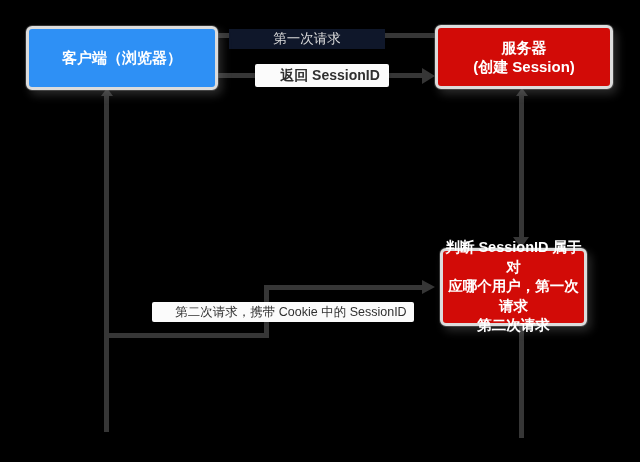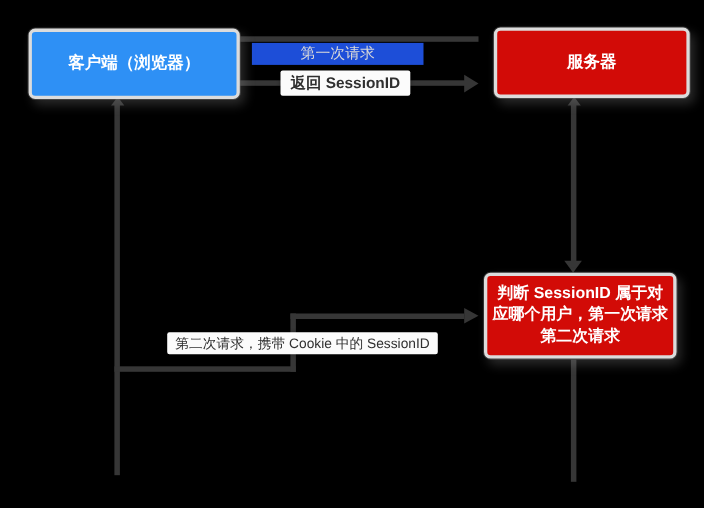--- a/index.html
+++ b/index.html
@@ -7,30 +7,30 @@
     position:relative;width:640px;height:462px;background:#000;overflow:hidden;
     font-family:"Liberation Sans","DejaVu Sans",sans-serif;
   }
   .node{
     position:absolute;display:flex;flex-direction:column;align-items:center;justify-content:center;
     border:3px solid #dcdcdc;border-radius:6px;color:#fff;font-weight:bold;text-align:center;
     box-shadow:4px 5px 10px rgba(140,140,140,0.30), 0 0 0 1px rgba(90,90,90,0.5);
     box-sizing:border-box;line-height:1.3;
   }
   .node-client{left:26px;top:26px;width:192px;height:64px;background:#2E90F5;font-size:15px;}
-  .node-server{left:449px;top:25px;width:178px;height:64px;background:#D20B07;font-size:15px;}
-  .node-judge{left:440px;top:248px;width:175px;height:78px;background:#D20B07;font-size:14.5px;line-height:1.35;}
+  .node-server{left:435px;top:25px;width:178px;height:64px;background:#D20B07;font-size:15px;}
+  .node-judge{left:440px;top:248px;width:147px;height:78px;background:#D20B07;font-size:14.5px;line-height:1.35;}
   .edge{position:absolute;background:#363636;}
   .edge-label-dark{
-    position:absolute;left:229px;top:29px;width:156px;height:20px;background:#1d4ed8;
-    color:#d9d9d9;font-size:13.5px;display:flex;align-items:center;justify-content:center;margin-top:10px;
+    position:absolute;left:229px;top:29px;width:156px;height:20px;background:#0f172a;
+    color:#d9d9d9;font-size:13.5px;display:flex;align-items:center;justify-content:center;
   }
   .edge-label-light{
     position:absolute;background:#fbfbfb;color:#303030;font-weight:bold;border-radius:2px;
-    display:flex;align-items:center;justify-content:center;box-shadow:0 0 3px rgba(0,0,0,0.4);
+    display:flex;align-items:center;justify-content:center;box-shadow:0 0 3px rgba(0,0,0,0.4);padding-left:16px;
   }
   .label-return{left:255px;top:64px;width:118px;height:23px;font-size:14px;}
   .label-second{left:152px;top:302px;width:246px;height:20px;font-size:12.5px;font-weight:400;}
   .arrow{position:absolute;width:0;height:0;}
   .arrow-left-big{left:202px;top:68px;border-top:8px solid transparent;border-bottom:8px solid transparent;border-right:13px solid #363636;}
   .arrow-right-return{left:422px;top:68px;border-top:8px solid transparent;border-bottom:8px solid transparent;border-left:13px solid #363636;}
   .arrow-left-small{left:194px;top:30px;border-top:5px solid transparent;border-bottom:5px solid transparent;border-right:8px solid #4a4a4a;}
   .arrow-up-client{left:101px;top:88px;border-left:6px solid transparent;border-right:6px solid transparent;border-bottom:8px solid #363636;}
   .arrow-up-server{left:516px;top:88px;border-left:6px solid transparent;border-right:6px solid transparent;border-bottom:8px solid #363636;}
   .arrow-down-judge{left:513px;top:237px;border-left:8px solid transparent;border-right:8px solid transparent;border-top:11px solid #363636;}
@@ -64,20 +64,21 @@
   <div class="edge" style="left:264px;top:285px;width:158px;height:5px;"></div>
   <div class="arrow arrow-right-second"></div>
   <div class="edge-label-light label-second">第二次请求，携带 Cookie 中的 SessionID</div>
 
   <div class="node node-client">
     <div>客户端（浏览器）</div>
   </div>
 
   <div class="node node-server">
     <div>服务器</div>
+    <div>(创建 Session)</div>
   </div>
 
   <div class="node node-judge">
     <div>判断 SessionID 属于对</div>
     <div>应哪个用户，第一次请求</div>
     <div>第二次请求</div>
   </div>
 
 </div>
 

